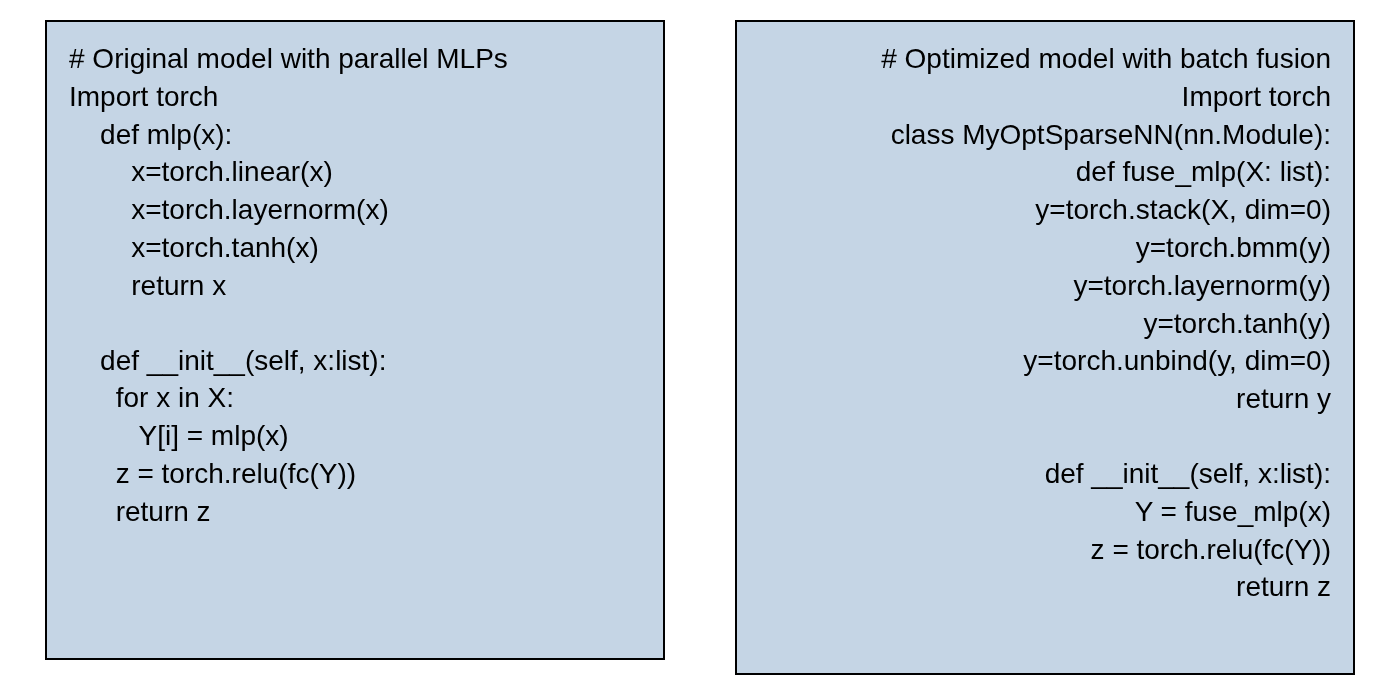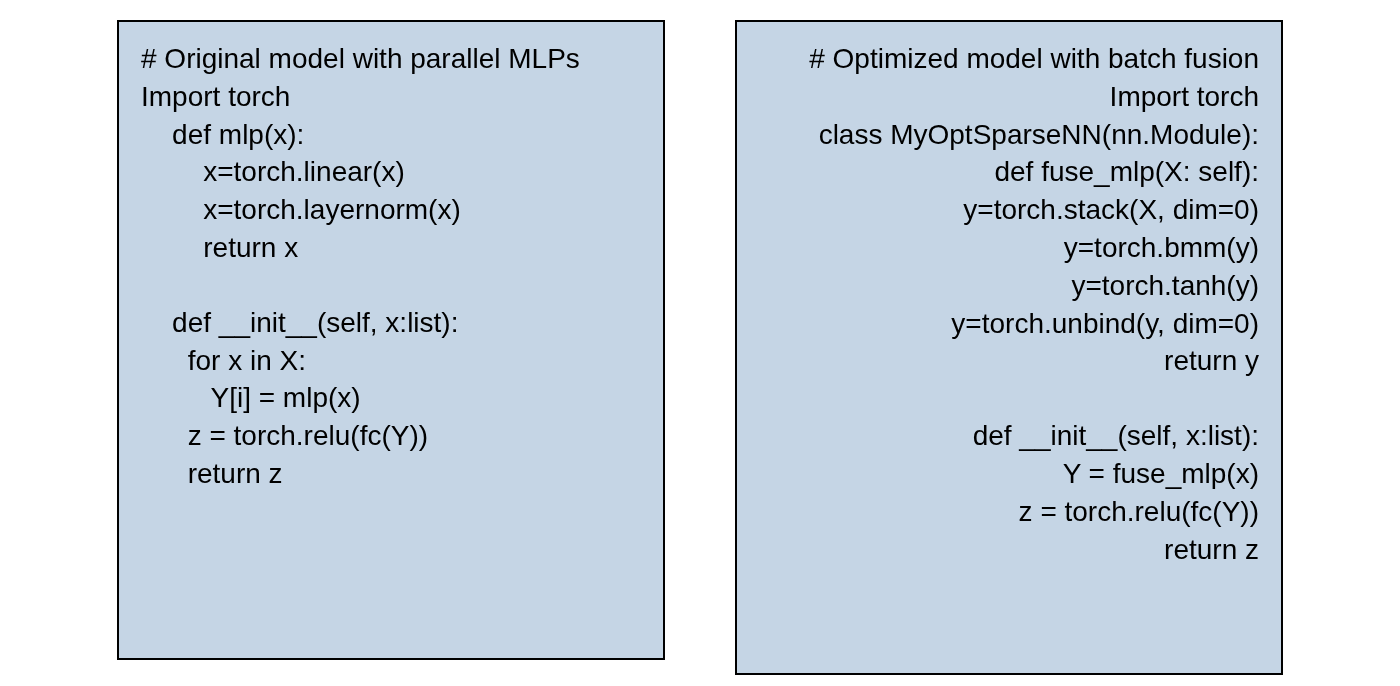--- a/index.html
+++ b/index.html
@@ -15,21 +15,21 @@
       display: flex;
       align-items: flex-start;
       justify-content: center;
       gap: 70px;
       padding: 20px 30px;
     }
     .code-box {
       background: #c5d5e5;
       border: 2px solid #000000;
       padding: 18px 22px;
-      width: 548px;
+      width: 620px;
     }
     .code-box.left {
       height: 640px;
     }
     .code-box.right {
       height: 655px;
       text-align: right;
     }
     .code-line {
       font-size: 28px;
@@ -44,38 +44,40 @@
 </head>
 <body>
 
 <div class="code-box left">
   <div id="left-content">
       <div class="code-line"># Original model with parallel MLPs</div>
       <div class="code-line">Import torch</div>
       <div class="code-line">    def mlp(x):</div>
       <div class="code-line">        x=torch.linear(x)</div>
       <div class="code-line">        x=torch.layernorm(x)</div>
+      <div class="code-line">        x=torch.tanh(x)</div>
       <div class="code-line">        return x</div>
       <div class="blank-line"></div>
       <div class="code-line">    def __init__(self, x:list):</div>
       <div class="code-line">      for x in X:</div>
       <div class="code-line">         Y[i] = mlp(x)</div>
       <div class="code-line">      z = torch.relu(fc(Y))</div>
       <div class="code-line">      return z</div>
     </div>
 </div>
 
 <div class="code-box right">
   <div id="right-content">
       <div class="code-line"># Optimized model with batch fusion</div>
       <div class="code-line">Import torch</div>
       <div class="code-line">class MyOptSparseNN(nn.Module):</div>
-      <div class="code-line">    def fuse_mlp(X: self):</div>
+      <div class="code-line">    def fuse_mlp(X: list):</div>
       <div class="code-line">        y=torch.stack(X, dim=0)</div>
       <div class="code-line">        y=torch.bmm(y)</div>
+      <div class="code-line">        y=torch.layernorm(y)</div>
       <div class="code-line">        y=torch.tanh(y)</div>
       <div class="code-line">        y=torch.unbind(y, dim=0)</div>
       <div class="code-line">        return y</div>
       <div class="blank-line"></div>
       <div class="code-line">    def __init__(self, x:list):</div>
       <div class="code-line">       Y = fuse_mlp(x)</div>
       <div class="code-line">       z = torch.relu(fc(Y))</div>
       <div class="code-line">      return z</div>
     </div>
 </div>

